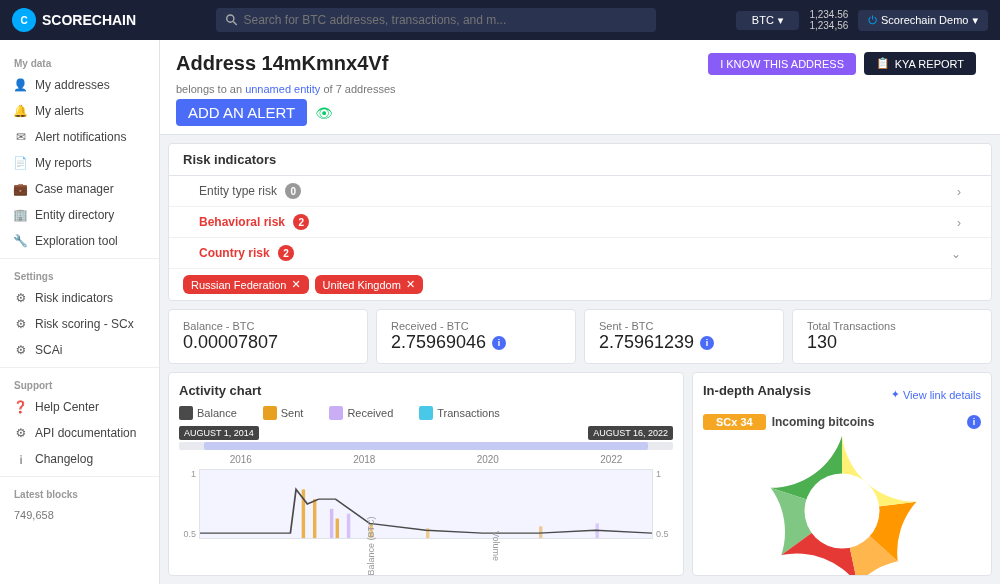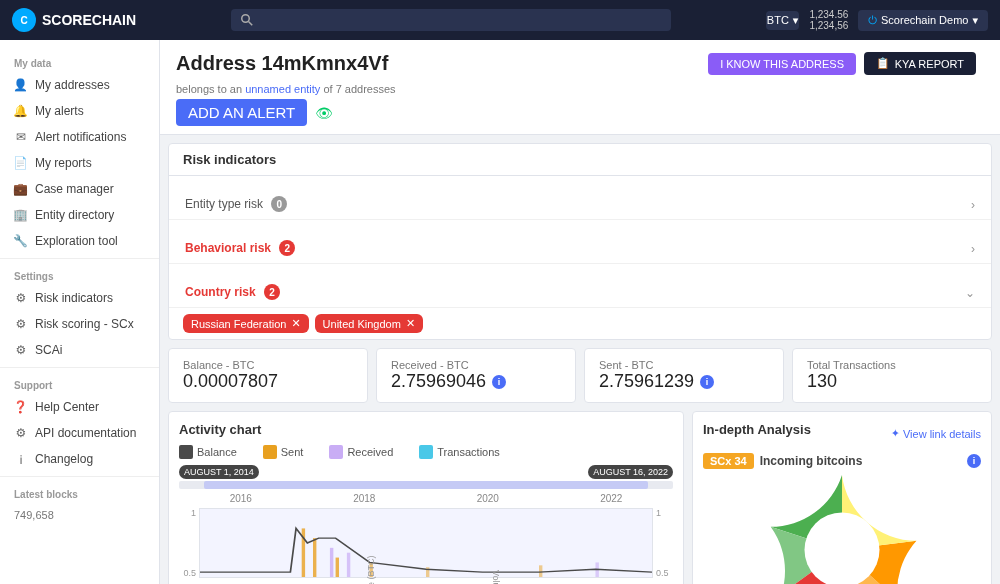--- a/index.html
+++ b/index.html
@@ -5,21 +5,21 @@
     * { box-sizing: border-box; margin: 0; padding: 0; }
     body { font-family: -apple-system, BlinkMacSystemFont, 'Segoe UI', sans-serif; font-size: 12px; background: #f0f2f5; color: #333; display: flex; flex-direction: column; height: 584px; overflow: hidden; }
 
     
     .topnav { background: #1a2035; height: 40px; display: flex; align-items: center; padding: 0 12px; gap: 12px; flex-shrink: 0; }
     .topnav .logo { display: flex; align-items: center; gap: 6px; color: white; font-weight: 700; font-size: 14px; }
     .logo-icon { width: 24px; height: 24px; border-radius: 50%; background: #00aaff; display: flex; align-items: center; justify-content: center; color: white; font-size: 10px; font-weight: 900; }
     .topnav .search-bar { flex: 1; max-width: 440px; margin-left: auto; background: #2a3350; border: none; border-radius: 4px; padding: 5px 10px; color: #aaa; font-size: 12px; display: flex; align-items: center; gap: 6px; }
     .search-bar input { background: transparent; border: none; color: #aaa; font-size: 12px; outline: none; width: 100%; }
     .topnav-right { margin-left: auto; display: flex; align-items: center; gap: 10px; }
-    .currency-box { background: #2a3350; border-radius: 4px; padding: 3px 1px; color: white; font-size: 11px; display: flex; align-items: center; gap: 4px; }
+    .currency-box { background: #2a3350; border-radius: 4px; padding: 3px 16px; color: white; font-size: 11px; display: flex; align-items: center; gap: 4px; }
     .price-box { display: flex; flex-direction: column; align-items: flex-end; font-size: 10px; color: #ccc; justify-content: center; }
     .user-btn { background: #2a3350; border-radius: 4px; padding: 4px 10px; color: white; font-size: 11px; display: flex; align-items: center; gap: 4px; cursor: pointer; }
 
     
     .layout { display: flex; flex: 1; overflow: hidden; }
 
     
     .sidebar { width: 160px; background: white; border-right: 1px solid #e0e3ea; padding: 10px 0; overflow-y: auto; flex-shrink: 0; }
     .sidebar-section-label { font-size: 10px; color: #999; padding: 8px 14px 3px; text-transform: none; font-weight: 600; }
     .sidebar-item { display: flex; align-items: center; gap: 7px; padding: 6px 14px; cursor: pointer; color: #444; font-size: 12px; }
@@ -42,21 +42,21 @@
     .btn-know { background: #8a5cf7; color: white; font-size: 11px; padding: 5px 12px; }
     .btn-kya { background: #1a2035; color: white; font-size: 11px; padding: 5px 12px; display: flex; align-items: center; gap: 5px; }
     .btn-alert { background: #4a6cf7; color: white; font-size: 15px; padding: 5px 12px; }
     .header-right { margin-left: auto; display: flex; align-items: center; gap: 8px; }
     .belongs-text { font-size: 11px; color: #777; margin-top: 4px; }
     .belongs-text a { color: #4a6cf7; text-decoration: none; }
 
     
     .risk-section { background: white; margin: 8px; border: 1px solid #e0e3ea; border-radius: 4px; }
     .risk-header { padding: 8px 14px; font-size: 13px; font-weight: 600; color: #333; border-bottom: 1px solid #e0e3ea; }
-    .risk-row { display: flex; align-items: flex-end; justify-content: space-between; padding: 7px 16px; border-bottom: 1px solid #f0f0f0; margin-top: 13px; }
+    .risk-row { display: flex; align-items: flex-end; justify-content: space-between; padding: 7px 30px; border-bottom: 1px solid #f0f0f0; }
     .risk-row:last-child { border-bottom: none; }
     .risk-label { font-size: 12px; color: #555; }
     .risk-label.red { color: #e53935; font-weight: 600; }
     .risk-badge { display: inline-flex; align-items: center; justify-content: center; width: 16px; height: 16px; border-radius: 50%; font-size: 10px; font-weight: 700; margin-left: 5px; }
     .badge-gray { background: #999; color: white; }
     .badge-red { background: #e53935; color: white; }
     .chevron { color: #999; font-size: 12px; }
     .country-tags { padding: 6px 14px; display: flex; gap: 6px; }
     .tag { display: inline-flex; align-items: center; gap: 5px; padding: 3px 8px; border-radius: 3px; font-size: 11px; font-weight: 500; }
     .tag-red { background: #e53935; color: white; border-radius: 6px; }
@@ -73,28 +73,28 @@
     .activity-panel { flex: 1; background: white; border: 1px solid #e0e3ea; border-radius: 4px; padding: 10px; overflow: hidden; }
     .analysis-panel { width: 300px; background: white; border: 1px solid #e0e3ea; border-radius: 4px; padding: 10px; flex-shrink: 0; overflow: hidden; }
     .panel-title { font-size: 13px; font-weight: 600; color: #333; margin-bottom: 8px; }
     .analysis-header { display: flex; align-items: center; justify-content: space-between; margin-bottom: 8px; }
     .view-link { color: #4a6cf7; font-size: 11px; text-decoration: none; display: flex; align-items: center; gap: 3px; cursor: pointer; }
 
     
     .chart-legend { display: flex; gap: 26px; margin-bottom: 6px; flex-wrap: wrap; }
     .legend-item { display: flex; align-items: center; gap: 4px; font-size: 11px; color: #555; }
     .legend-dot { width: 14px; height: 14px; border-radius: 2px; flex-shrink: 0; }
-    .chart-date-label { background: #444; color: white; font-size: 9px; padding: 2px 5px; border-radius: 7px; display: inline-block; }
+    .chart-date-label { background: #444; color: white; font-size: 9px; padding: 2px 5px; border-radius: 2px; display: inline-block; }
 
     
     .timeline-bar { height: 8px; background: #e8eaf0; margin: 2px 0; position: relative; border-radius: 2px; overflow: hidden; }
     .timeline-fill { position: absolute; left: 5%; width: 90%; height: 100%; background: #c5caf5; border-radius: 2px; }
 
     
-    .scx-badge { background: #f5a623; color: white; font-size: 11px; font-weight: 700; padding: 2px 7px; border-radius: 3px; display: inline-block; }
+    .scx-badge { background: #f5a623; color: white; font-size: 11px; font-weight: 700; padding: 2px 13px; border-radius: 3px; display: inline-block; }
     .incoming-title { font-size: 12px; color: #444; font-weight: 600; margin-left: 6px; }
     .pie-container { display: flex; justify-content: center; margin: 4px 0; }
 
     .eye-icon { color: #00cc66; font-size: 14px; cursor: pointer; }
 
     
     ::-webkit-scrollbar { width: 4px; }
     ::-webkit-scrollbar-thumb { background: #ccc; border-radius: 2px; }
   </style>
 </head>
@@ -103,20 +103,21 @@
 <div class="topnav">
   <div class="logo">
     <div class="logo-icon">C</div>
     <span>SCORECHAIN</span>
   </div>
   <div class="search-bar">
     <svg width="12" height="12" viewBox="0 0 16 16" fill="#aaa">
         <circle cx="6" cy="6" r="5" stroke="#aaa" stroke-width="2" fill="none"></circle>
         <line x1="10" y1="10" x2="15" y2="15" stroke="#aaa" stroke-width="2"></line>
       </svg>
+    <input type="text" placeholder="Search for BTC addresses, transactions, and m..." style="">
   </div>
   <div class="topnav-right">
     <div class="currency-box">
       <span>BTC</span>
       <span>▾</span>
     </div>
     <div class="price-box">
       <span>1,234.56</span>
       <span>1,234,56</span>
     </div>

